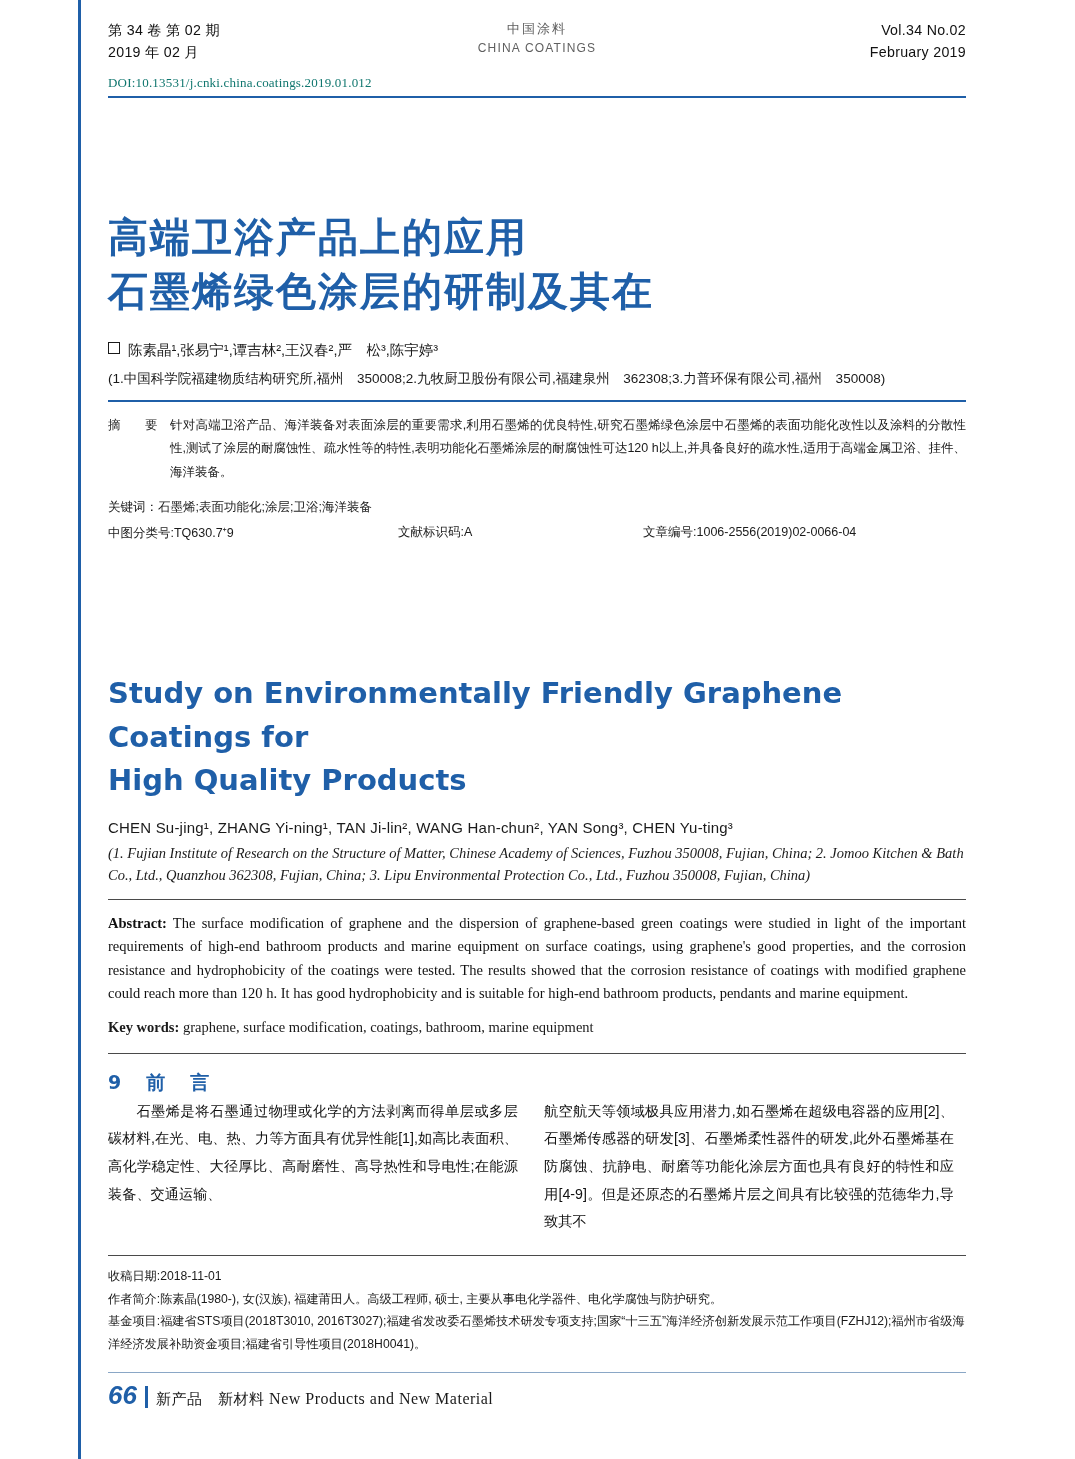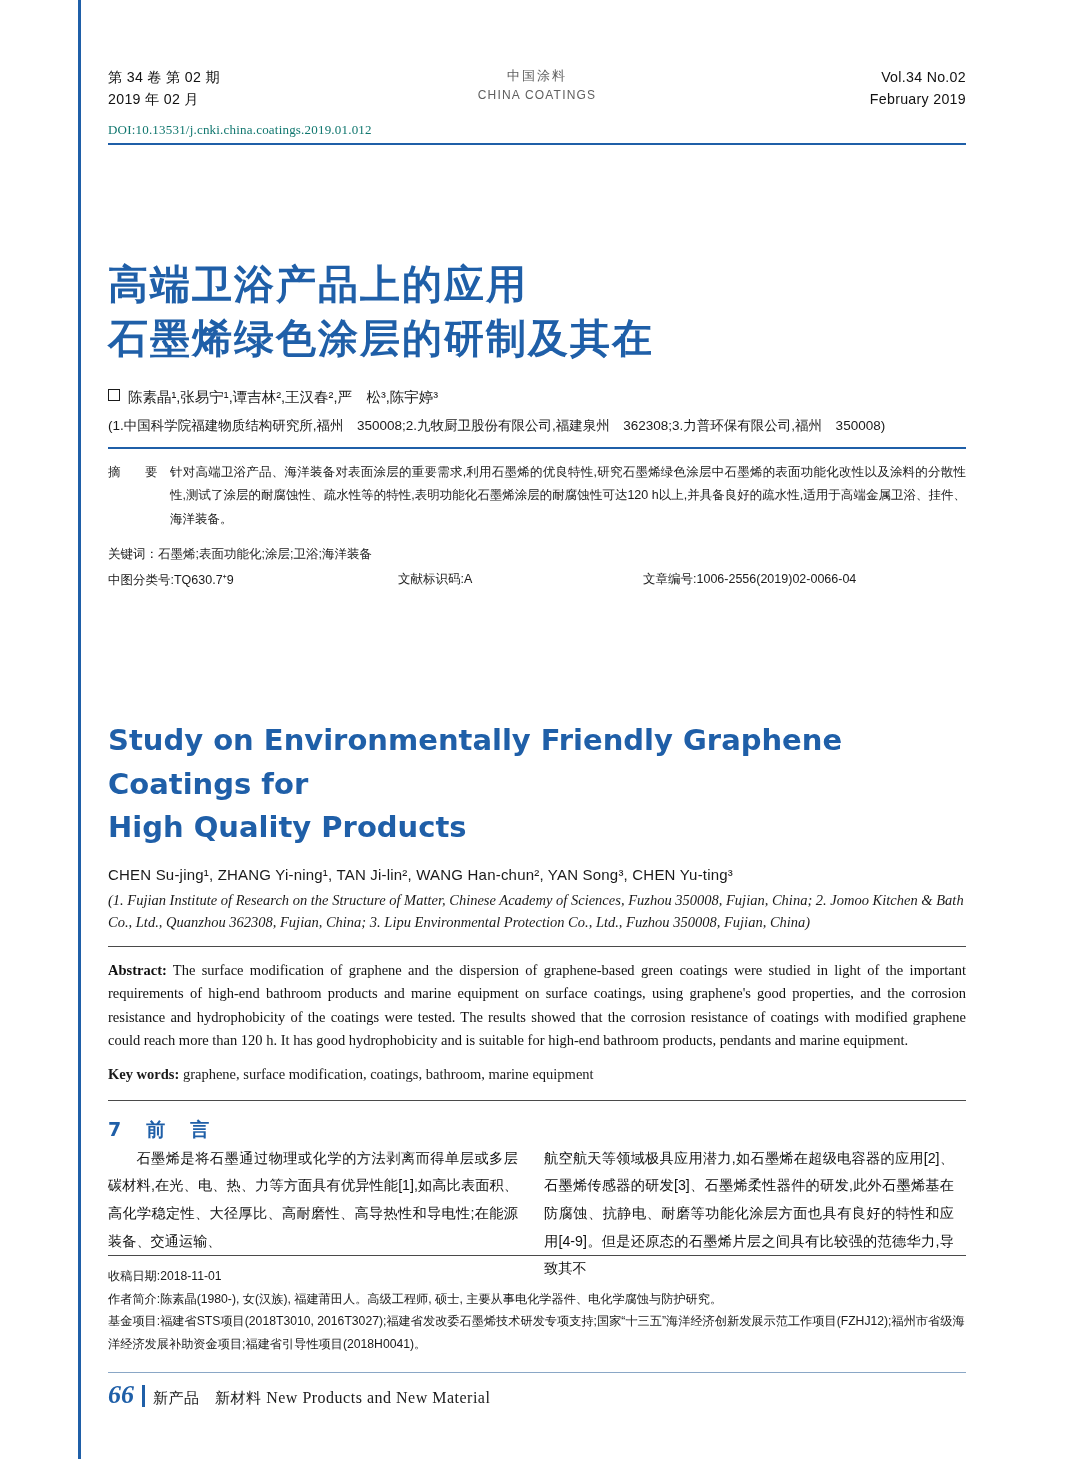--- a/index.html
+++ b/index.html
@@ -33,21 +33,21 @@
     left: 108px;
     top: 0;
     width: 858px;
   }
 
   
   .runhead {
     display: flex;
     justify-content: space-between;
     align-items: flex-start;
-    padding-top: 66px;
+    padding-top: 19px;
     font-size: 12.5px;
     color: #3f3f3f;
     letter-spacing: 0.3px;
   }
   .runhead .col {
     line-height: 1.55;
   }
   .runhead .center {
     text-align: center;
     color: #5f5f5f;
@@ -227,21 +227,21 @@
   
   .footer {
     position: absolute;
     left: 108px;
     top: 1380px;
     width: 858px;
     display: flex;
     align-items: flex-end;
   }
   .footer .pagenum {
-    font-family: Liberation Serif, serif;
+    font-family: Liberation Sans, sans-serif;
     font-weight: bold;
     font-style: italic;
     font-size: 26px;
     color: #1f5fa8;
     letter-spacing: 0px;
     text-align: right;
   }
   .footer .sep {
     width: 3px;
     height: 22px;
@@ -326,21 +326,21 @@
     <div class="affil-en">(1. Fujian Institute of Research on the Structure of Matter, Chinese Academy of Sciences, Fuzhou 350008, Fujian, China; 2. Jomoo Kitchen &amp; Bath Co., Ltd., Quanzhou 362308, Fujian, China; 3. Lipu Environmental Protection Co., Ltd., Fuzhou 350008, Fujian, China)</div>
 
     <div class="rule-thin"></div>
 
     <div class="abs-en"><b>Abstract:</b><span> The surface modification of graphene and the dispersion of graphene-based green coatings were studied in light of the important requirements of high-end bathroom products and marine equipment on surface coatings, using graphene's good properties, and the corrosion resistance and hydrophobicity of the coatings were tested. The results showed that the corrosion resistance of coatings with modified graphene could reach more than 120 h. It has good hydrophobicity and is suitable for high-end bathroom products, pendants and marine equipment.</span></div>
 
     <div class="kw-en"><b>Key words:</b><span> graphene, surface modification, coatings, bathroom, marine equipment</span></div>
 
     <div class="rule-thin2"></div>
 
-    <div class="sec-head">7　前　言</div>
+    <div class="sec-head">9　前　言</div>
 
     <div class="cols">
       <div class="col">
         <p class="indent">石墨烯是将石墨通过物理或化学的方法剥离而得单层或多层碳材料,在光、电、热、力等方面具有优异性能[1],如高比表面积、高化学稳定性、大径厚比、高耐磨性、高导热性和导电性;在能源装备、交通运输、</p>
       </div>
       <div class="col">
         <p>航空航天等领域极具应用潜力,如石墨烯在超级电容器的应用[2]、石墨烯传感器的研发[3]、石墨烯柔性器件的研发,此外石墨烯基在防腐蚀、抗静电、耐磨等功能化涂层方面也具有良好的特性和应用[4-9]。但是还原态的石墨烯片层之间具有比较强的范德华力,导致其不</p>
       </div>
     </div>
 

